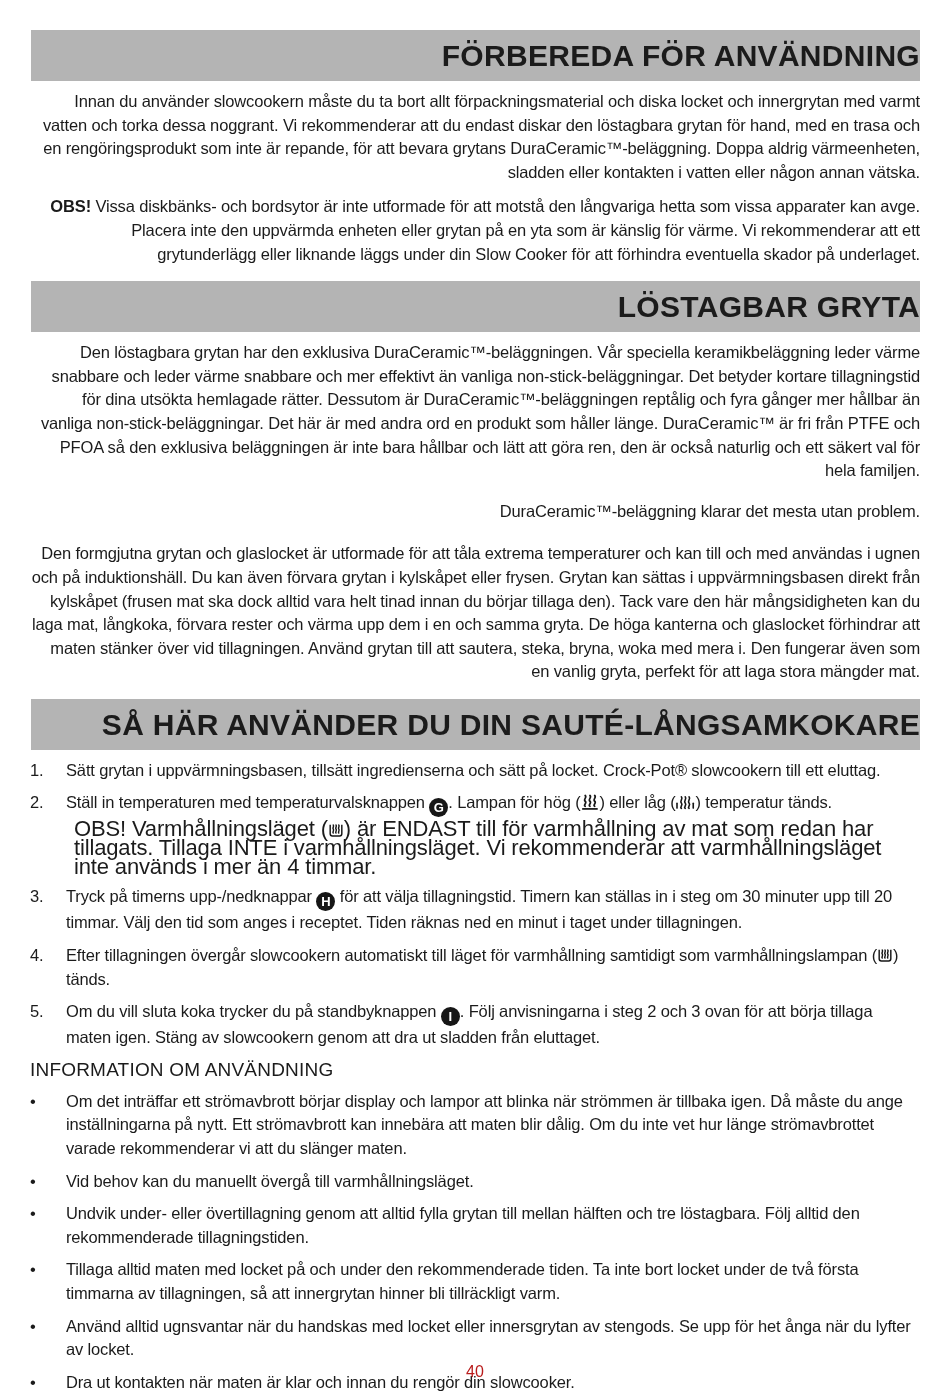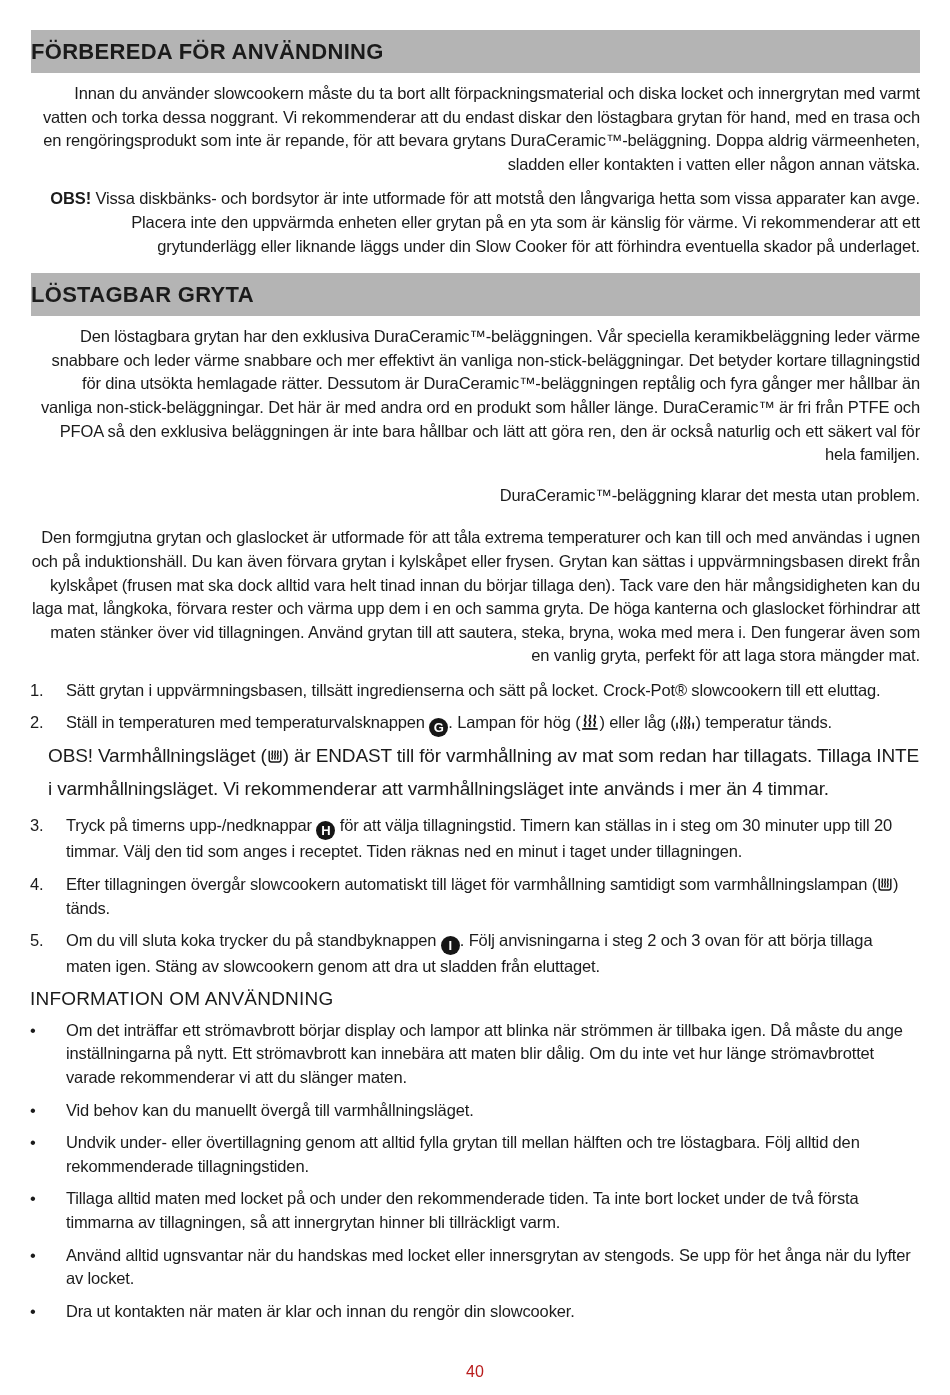--- a/index.html
+++ b/index.html
@@ -10,23 +10,23 @@
     color: #1b1b1b;
     font-family: "Liberation Sans", sans-serif;
     position: relative;
     overflow: hidden;
   }
   .page {
     padding: 30px 30px 0 30px;
   }
   .section-bar {
     background: #b4b4b4;
-    text-align: left;
+    text-align: right;
     font-weight: bold;
-    font-size: 22px;
+    font-size: 30px;
     letter-spacing: 0.3px;
     color: #1b1b1b;
     padding: 9px 0 8px 0;
     margin: 0 0 9px 1px;
   }
   .bar-gap { margin-top: 15px; }
   p.body-text {
     font-size: 16.5px;
     line-height: 23.6px;
     letter-spacing: -0.15px;
@@ -40,23 +40,23 @@
     font-size: 16.5px;
     line-height: 23.6px;
     letter-spacing: -0.15px;
     margin: 0 0 9px 0;
   }
   .marker {
     flex: 0 0 36px;
   }
   .step-body, .bullet-body { flex: 1; }
   .step-note {
-    margin: 2px 0 9px 18px;
-    font-size: 19px;
-    line-height: 33px;
+    margin: 2px 0 9px 44px;
+    font-size: 22px;
+    line-height: 19px;
     letter-spacing: -0.15px;
   }
   .info-heading {
     font-size: 19px;
     font-weight: normal;
     letter-spacing: 0.2px;
     margin: 0 0 9px 0;
   }
   
   .badge {
@@ -101,20 +101,23 @@
   <p class="body-text">Innan du använder slowcookern måste du ta bort allt förpackningsmaterial och diska locket och innergrytan med varmt vatten och torka dessa noggrant. Vi rekommenderar att du endast diskar den löstagbara grytan för hand, med en trasa och en rengöringsprodukt som inte är repande, för att bevara grytans DuraCeramic™-beläggning. Doppa aldrig värmeenheten, sladden eller kontakten i vatten eller någon annan vätska.</p>
   <p class="body-text"><span class="bold">OBS!</span><span> Vissa diskbänks- och bordsytor är inte utformade för att motstå den långvariga hetta som vissa apparater kan avge. Placera inte den uppvärmda enheten eller grytan på en yta som är känslig för värme. Vi rekommenderar att ett grytunderlägg eller liknande läggs under din Slow Cooker för att förhindra eventuella skador på underlaget.</span></p>
 
   <div class="section-bar bar-gap">
     <span>LÖSTAGBAR GRYTA</span>
   </div>
   <p class="body-text">Den löstagbara grytan har den exklusiva DuraCeramic™-beläggningen. Vår speciella keramikbeläggning leder värme snabbare och leder värme snabbare och mer effektivt än vanliga non-stick-beläggningar. Det betyder kortare tillagningstid för dina utsökta hemlagade rätter. Dessutom är DuraCeramic™-beläggningen reptålig och fyra gånger mer hållbar än vanliga non-stick-beläggningar. Det här är med andra ord en produkt som håller länge. DuraCeramic™ är fri från PTFE och PFOA så den exklusiva beläggningen är inte bara hållbar och lätt att göra ren, den är också naturlig och ett säkert val för hela familjen.</p>
   <p class="body-text" style="margin-top:17px;">DuraCeramic™-beläggning klarar det mesta utan problem.</p>
   <p class="body-text" style="margin-top:19px;">Den formgjutna grytan och glaslocket är utformade för att tåla extrema temperaturer och kan till och med användas i ugnen och på induktionshäll. Du kan även förvara grytan i kylskåpet eller frysen. Grytan kan sättas i uppvärmningsbasen direkt från kylskåpet (frusen mat ska dock alltid vara helt tinad innan du börjar tillaga den). Tack vare den här mångsidigheten kan du laga mat, långkoka, förvara rester och värma upp dem i en och samma gryta. De höga kanterna och glaslocket förhindrar att maten stänker över vid tillagningen. Använd grytan till att sautera, steka, bryna, woka med mera i. Den fungerar även som en vanlig gryta, perfekt för att laga stora mängder mat.</p>
 
+  <div class="section-bar bar-gap">
+    <span>SÅ HÄR ANVÄNDER DU DIN SAUTÉ-LÅNGSAMKOKARE</span>
+  </div>
 
   <div class="step">
     <span class="marker">1.</span>
     <span class="step-body">Sätt grytan i uppvärmningsbasen, tillsätt ingredienserna och sätt på locket. Crock-Pot® slowcookern till ett eluttag.</span>
   </div>
 
   <div class="step" style="margin-bottom:2px;">
     <span class="marker">2.</span>
     <span class="step-body">
       <span>Ställ in temperaturen med temperaturvalsknappen </span><span class="badge">G</span><span>. Lampan för hög (</span><span class="inline-icon"><svg width="19" height="16" viewBox="0 0 22 18" aria-hidden="true">

